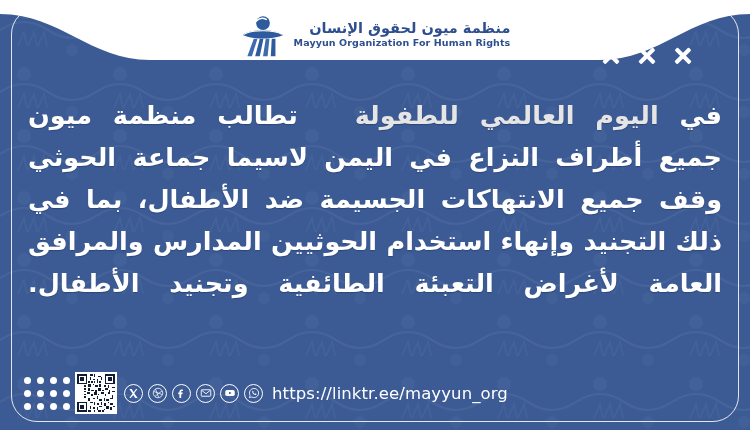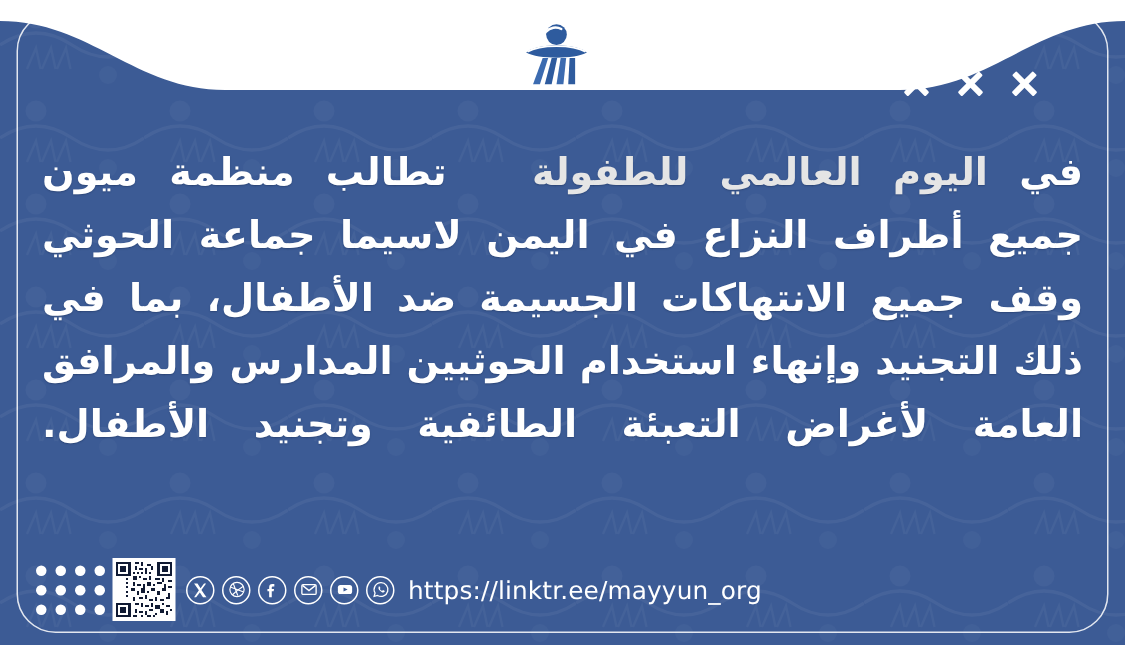--- a/index.html
+++ b/index.html
@@ -209,20 +209,22 @@
       <circle cx="50" cy="24" r="15" fill="#2e5b9e"></circle>
       <path d="M35 20 a18 18 0 0 1 22 -4" stroke="#ffffff" stroke-width="3.5" fill="none" stroke-linecap="round"></path>
       <path d="M6 50 C24 36 76 36 94 50 C76 60 24 60 6 50 Z" fill="#2e5b9e"></path>
       <path d="M8 49 C26 38 74 38 92 49" stroke="#ffffff" stroke-width="2.4" fill="none"></path>
       <path d="M30 58 L16 96 L26 96 L38 58 Z" fill="#3c6bb0"></path>
       <path d="M43 58 L33 96 L43 96 L51 58 Z" fill="#2e5b9e"></path>
       <path d="M56 58 L50 96 L60 96 L64 58 Z" fill="#3c6bb0"></path>
       <path d="M69 58 L67 96 L77 96 L77 58 Z" fill="#2e5b9e"></path>
     </svg>
     <div id="logo-text">
+      <div id="org-name-ar">منظمة ميون لحقوق الإنسان</div>
+      <div id="org-name-en">Mayyun Organization For Human Rights</div>
     </div>
   </div>
 
   <div id="crosses">
     <span class="cross"></span>
     <span class="cross"></span>
     <span class="cross"></span>
   </div>
 
   <div id="headline"><span>في </span><span class="hl">اليوم العالمي للطفولة</span><span> تطالب منظمة ميون جميع أطراف النزاع في اليمن لاسيما جماعة الحوثي وقف جميع الانتهاكات الجسيمة ضد الأطفال، بما في ذلك التجنيد وإنهاء استخدام الحوثيين المدارس والمرافق العامة لأغراض التعبئة الطائفية وتجنيد الأطفال.</span></div>

